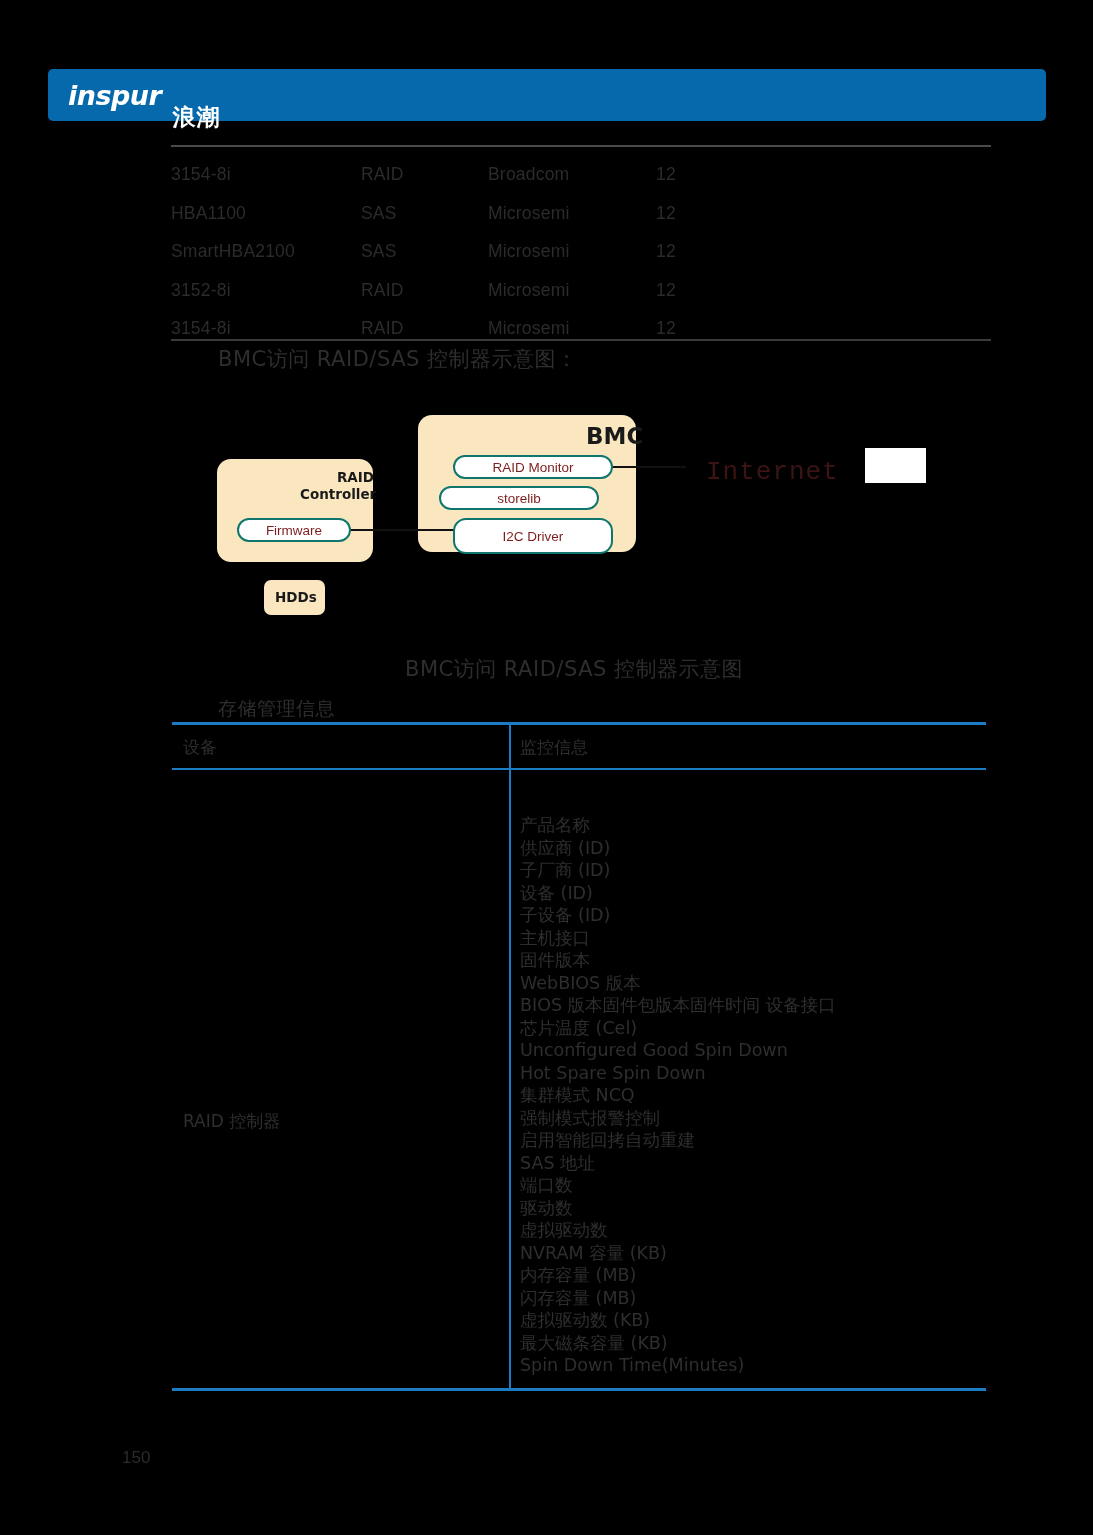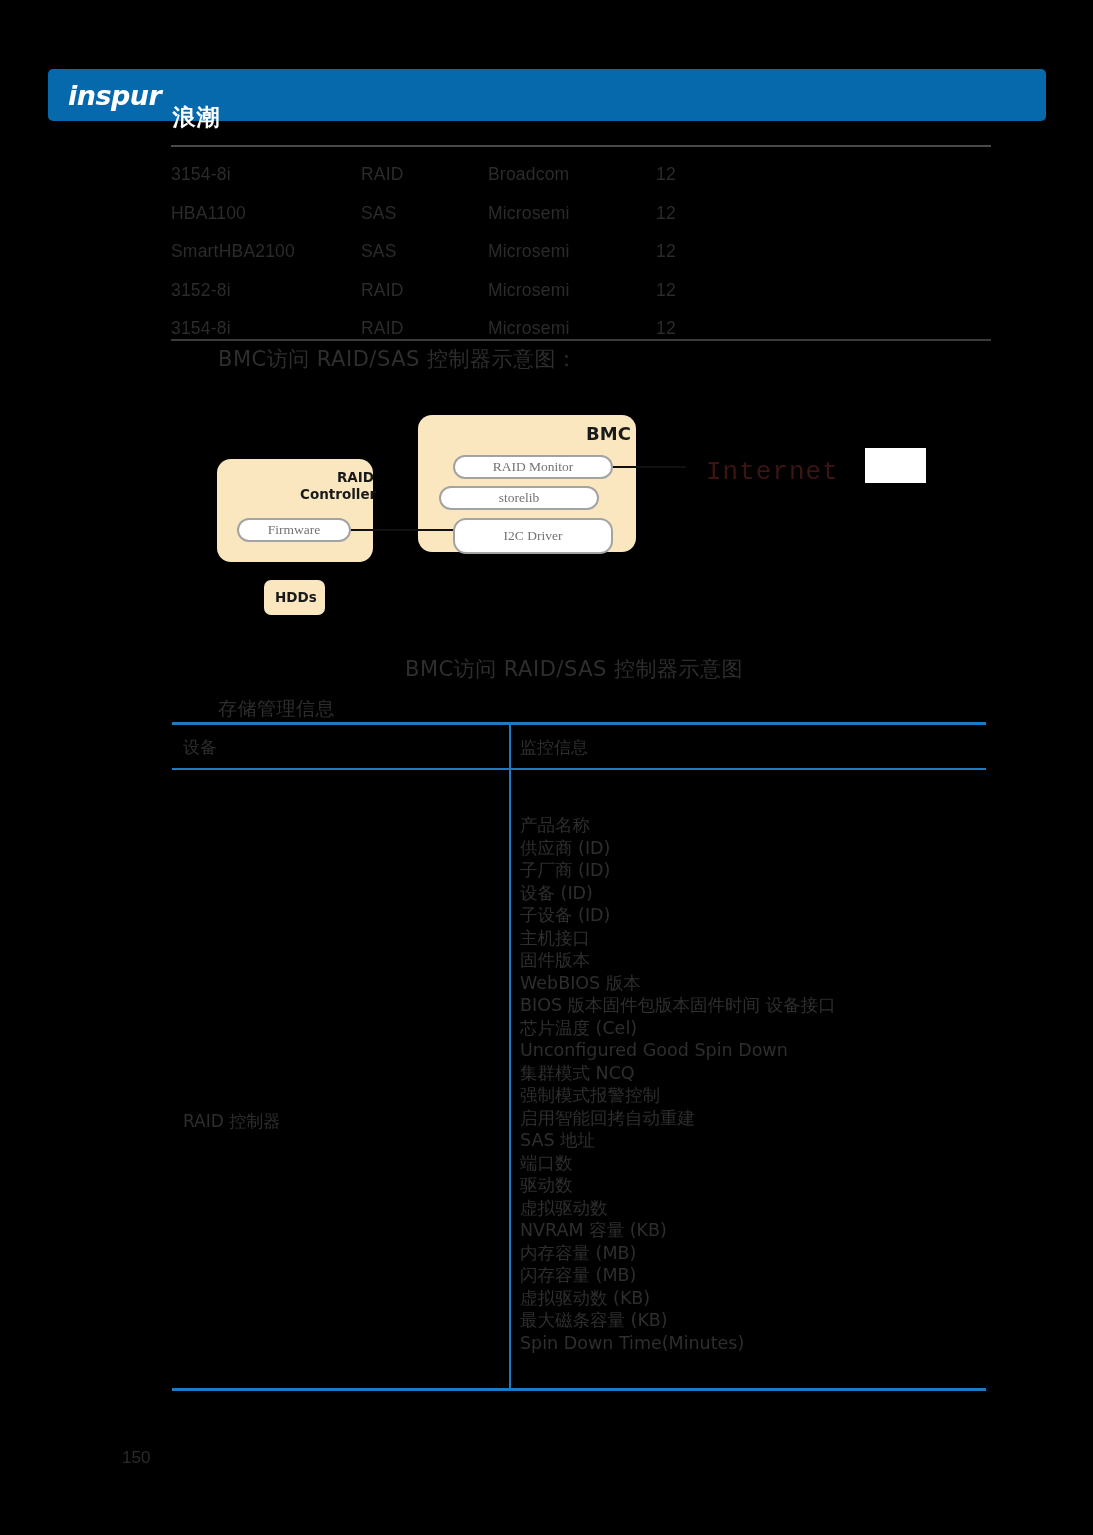--- a/index.html
+++ b/index.html
@@ -68,33 +68,33 @@
   .dbox.raidctl { left: 217px; top: 459px; width: 156px; height: 103px; }
   .dbox.hdds {
     left: 264px; top: 580px; width: 61px; height: 35px;
     border-radius: 7px;
   }
 
   .dbox-title {
     position: absolute; color: #1a1a1a; font-weight: 700;
     font-family: "DejaVu Sans", sans-serif;
   }
-  .t-bmc { left: 586px; top: 423px; font-size: 18px; }
+  .t-bmc { left: 586px; top: 423px; font-size: 23px; }
   .t-raid {
     left: 300px; top: 469px; font-size: 13.5px;
     text-align: right; width: 74px; line-height: 17px;
   }
   .t-hdds { left: 275px; top: 589px; font-size: 13.5px; }
 
   .pill {
     position: absolute; background: #ffffff;
-    border: 2px solid #a3a3a3; border-radius: 13px;
+    border: 2px solid #0f766e; border-radius: 13px;
     display: flex; align-items: center; justify-content: center;
-    color: #737373; font-size: 13.5px;
-    font-family: Liberation Serif, serif;
+    color: #7f1d1d; font-size: 13.5px;
+    font-family: Liberation Sans, sans-serif;
   }
   .p-monitor  { left: 453px; top: 455px; width: 160px; height: 24px; }
   .p-storelib { left: 439px; top: 486px; width: 160px; height: 24px; }
   .p-i2c      { left: 453px; top: 518px; width: 160px; height: 36px; }
   .p-firmware { left: 237px; top: 518px; width: 114px; height: 24px; }
 
   .wire { position: absolute; background: #111111; height: 2px; }
   .w-fw-i2c  { left: 350px; top: 529px; width: 105px; }
   .w-mon-net { left: 612px; top: 466px; width: 74px; }
 
@@ -263,20 +263,21 @@
         <li>供应商 (ID)</li>
         <li>子厂商 (ID)</li>
         <li>设备 (ID)</li>
         <li>子设备 (ID)</li>
         <li>主机接口</li>
         <li>固件版本</li>
         <li>WebBIOS 版本</li>
         <li>BIOS 版本固件包版本固件时间 设备接口</li>
         <li>芯片温度 (Cel)</li>
         <li>Unconfigured Good Spin Down</li>
+        <li>Hot Spare Spin Down</li>
         <li>集群模式 NCQ</li>
         <li>强制模式报警控制</li>
         <li>启用智能回拷自动重建</li>
         <li>SAS 地址</li>
         <li>端口数</li>
         <li>驱动数</li>
         <li>虚拟驱动数</li>
         <li>NVRAM 容量 (KB)</li>
         <li>内存容量 (MB)</li>
         <li>闪存容量 (MB)</li>

